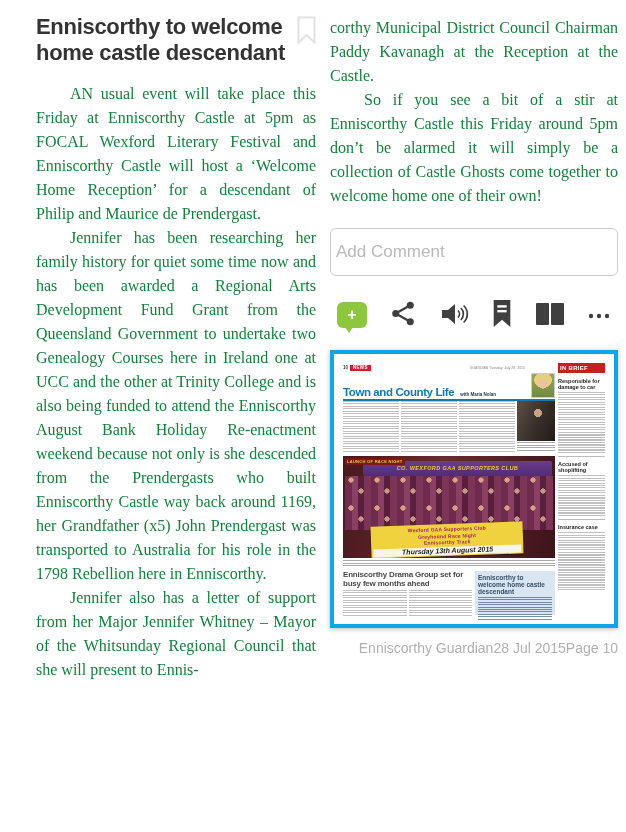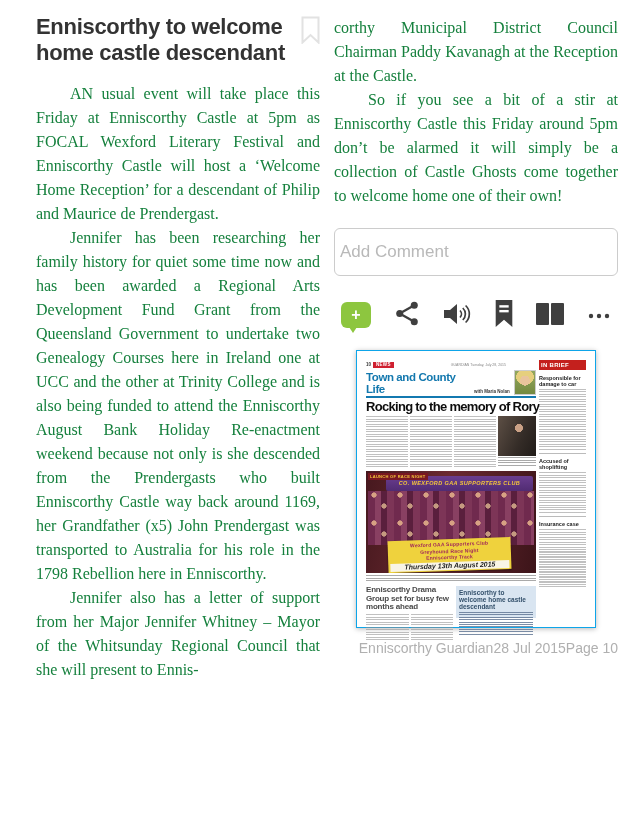--- a/index.html
+++ b/index.html
@@ -28,21 +28,21 @@
   
   .toolbar{margin-top:22px;display:flex;align-items:center;justify-content:space-between;
     padding:0 7px;height:34px;}
   .tb-btn{background:none;border:none;padding:0;cursor:pointer;display:flex;align-items:center;}
   .add-comment{position:relative;width:30px;height:26px;background:#8dc63f;border-radius:6px;
     color:#fff;font-size:16px;font-weight:bold;justify-content:center;}
   .add-comment::after{content:"";position:absolute;left:8px;bottom:-5px;width:0;height:0;
     border-left:4px solid transparent;border-right:4px solid transparent;border-top:6px solid #8dc63f;}
 
   
-  .thumb-card{margin:18px auto 0;width:240px;height:278px;background:#fff;border:1px solid #0ea5e9;
+  .thumb-card{margin:18px auto 0;width:288px;height:278px;background:#fff;border:4px solid #0ea5e9;
     box-shadow:0 1px 5px rgba(0,0,0,0.28);box-sizing:border-box;padding:9px;cursor:pointer;}
   .np{display:flex;gap:3px;height:100%;}
   .np-main{flex:1;display:flex;flex-direction:column;min-width:0;}
   .np-side{width:47px;flex:0 0 47px;display:flex;flex-direction:column;}
 
   .np-meta{display:flex;align-items:center;height:9px;margin-bottom:1px;}
   .np-pageno{font-size:4.5px;font-weight:bold;color:#333;margin-right:2px;}
   .np-news{background:#cf2030;color:#fff;font-size:4.5px;font-weight:bold;padding:0.5px 3px;letter-spacing:0.3px;}
   .np-date{margin-left:auto;font-size:3.5px;color:#888;margin-right:30px;}
 
@@ -196,21 +196,20 @@
             <div class="np-meta">
               <span class="np-pageno">10</span>
               <span class="np-news">NEWS</span>
               <span class="np-date">GUARDIAN Tuesday, July 28, 2015</span>
             </div>
             <div class="np-section">
               <span class="np-section-title">Town and County Life</span>
               <span class="np-byline">with Maria Nolan</span>
               <span class="np-face"></span>
             </div>
-            <div class="np-headline">Rocking to the memory of Rory</div>
             <div class="np-body">
               <div class="np-bodycol fake-lines"></div>
               <div class="np-bodycol fake-lines"></div>
               <div class="np-bodycol fake-lines"></div>
               <div class="np-photo1wrap">
                 <div class="np-photo1"></div>
                 <div class="np-photo1cap fake-lines dark"></div>
               </div>
             </div>
             <div class="np-bigphoto">

